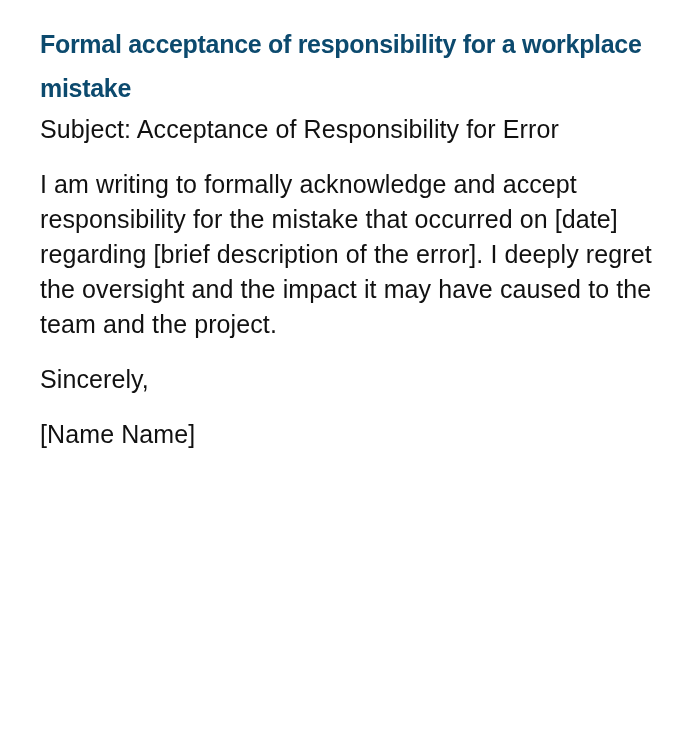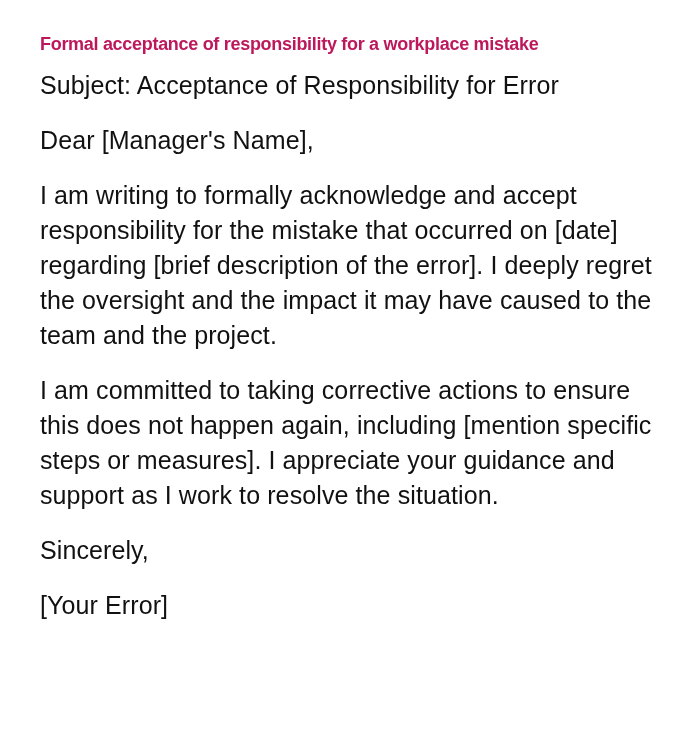--- a/index.html
+++ b/index.html
@@ -1,25 +1,23 @@
 <!DOCTYPE html>
 <html><head>
 <meta charset="utf-8">
 <style>
   html, body { margin: 0; padding: 0; background: #ffffff; }
   body { width: 700px; height: 735px; overflow: hidden; }
   .doc { padding: 22px 40px 0 40px; color: #111111; font-family: "Liberation Sans", "DejaVu Sans", sans-serif; }
-  .title { font-size: 18px; font-weight: bold; line-height: 44px; margin: 0 0 2px 0; letter-spacing: -0.3px; color: #be185d; }
+  .title { font-size: 25px; font-weight: bold; line-height: 44px; margin: 0 0 2px 0; letter-spacing: -0.3px; color: #0c4a6e; }
   p { font-size: 25px; line-height: 35px; margin: 0 0 20px 0; letter-spacing: 0.1px; }
   p.subject { margin-bottom: 20px; }
 </style>
 </head>
 <body>
 
 <div class="doc">
   <h1 class="title">Formal acceptance of responsibility for a workplace mistake</h1>
   <p class="subject">Subject: Acceptance of Responsibility for Error</p>
-  <p>Dear [Manager's Name],</p>
   <p>I am writing to formally acknowledge and accept responsibility for the mistake that occurred on [date] regarding [brief description of the error]. I deeply regret the oversight and the impact it may have caused to the team and the project.</p>
-  <p>I am committed to taking corrective actions to ensure this does not happen again, including [mention specific steps or measures]. I appreciate your guidance and support as I work to resolve the situation.</p>
   <p>Sincerely,</p>
-  <p>[Your Error]</p>
+  <p>[Name Name]</p>
 </div>
 
 </body></html>

